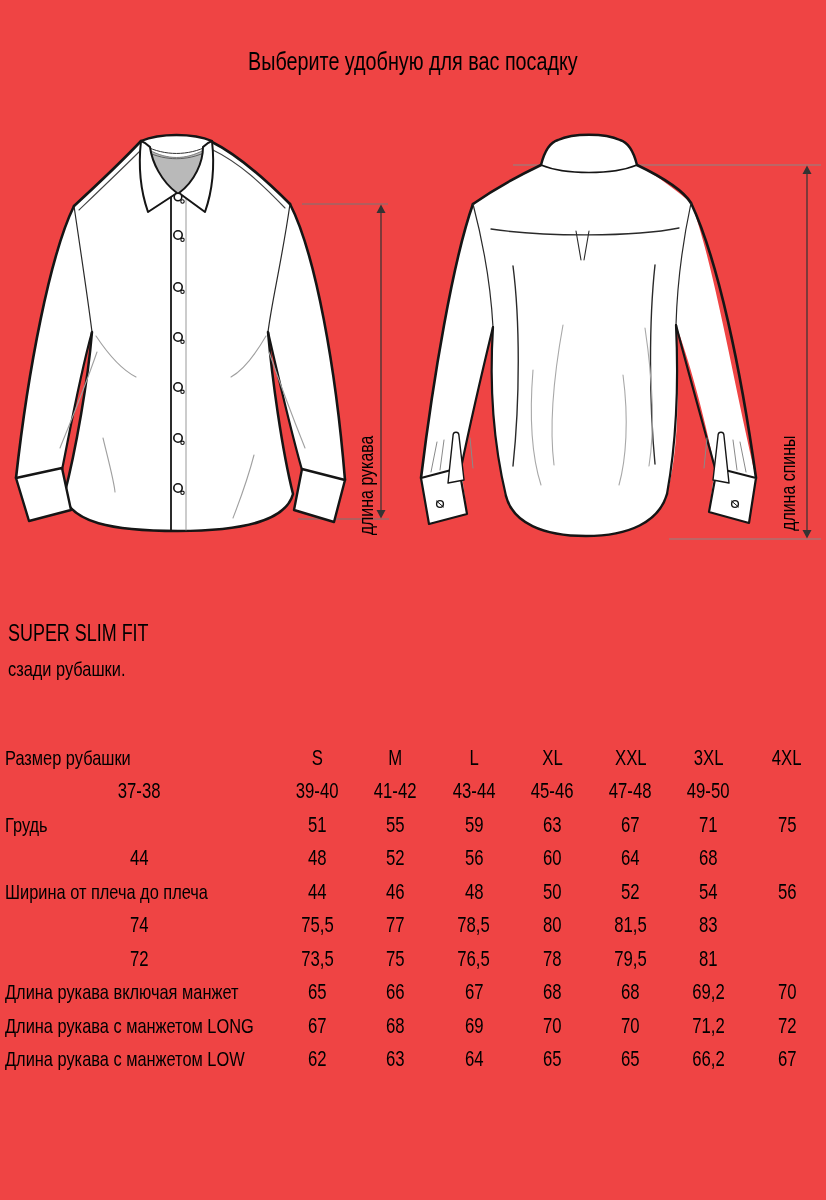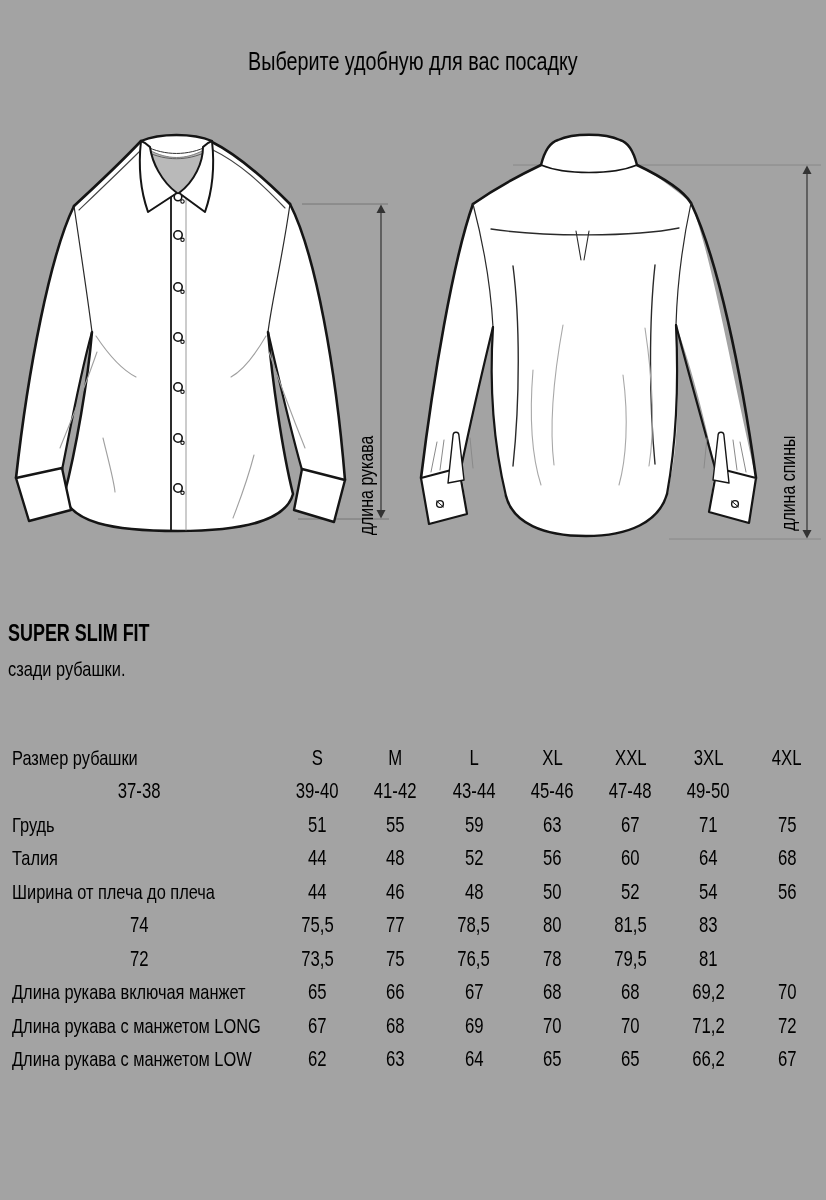--- a/index.html
+++ b/index.html
@@ -1,41 +1,41 @@
 <!DOCTYPE html>
 <html><head>
 <meta charset="utf-8">
 <style>
   html,body{margin:0;padding:0;background:#fff}
-  #page{position:relative;width:826px;height:1200px;background:#a3a3a3;overflow:hidden;
+  #page{position:relative;width:826px;height:1200px;background:#ef4444;overflow:hidden;
         font-family:"Liberation Sans","DejaVu Sans",sans-serif;color:#000}
 
   
   .cx{display:inline-block;transform:scaleX(.78);transform-origin:0 50%;white-space:nowrap}
   .cxc{display:inline-block;transform:scaleX(.76);transform-origin:50% 50%;white-space:nowrap}
 
   #title{position:absolute;top:46px;left:0;width:826px;text-align:center;
          font-size:26px;line-height:30px;font-weight:400}
 
   #figure{position:absolute;top:120px;left:0;width:826px;height:450px}
   #figure svg{position:absolute;top:0}
   #svg-front{left:0}
   #svg-back{left:413px}
 
   .vlabel{position:absolute;width:150px;height:24px;line-height:24px;text-align:center;
           font-size:21px;transform:rotate(-90deg)}
   #vlabel-front{left:291px;top:353px}
   #vlabel-back{left:713px;top:351px}
 
-  #fit-heading{position:absolute;top:618px;left:8px;font-size:23px;font-weight:700;line-height:30px}
+  #fit-heading{position:absolute;top:618px;left:8px;font-size:23px;font-weight:400;line-height:30px}
   #fit-desc{position:absolute;top:652px;left:8px;font-size:21px;line-height:33.5px}
 
   #size-table{position:absolute;top:741px;left:0;width:826px}
   .trow{display:grid;grid-template-columns:278px repeat(7,78.3px);height:33.5px;align-items:center}
-  .tlabel{padding-left:12px;font-size:21px}
+  .tlabel{padding-left:5px;font-size:21px}
   .tval{text-align:center;font-size:22px}
 </style>
 </head>
 <body>
 
 <div id="page">
 
   <div id="title"><span class="cxc">Выберите удобную для вас посадку</span></div>
 
   <div id="figure">
@@ -224,21 +224,20 @@
         <div class="tlabel"><span class="cx">Грудь</span></div>
         <div class="tval"><span class="cxc">51</span></div>
         <div class="tval"><span class="cxc">55</span></div>
         <div class="tval"><span class="cxc">59</span></div>
         <div class="tval"><span class="cxc">63</span></div>
         <div class="tval"><span class="cxc">67</span></div>
         <div class="tval"><span class="cxc">71</span></div>
         <div class="tval"><span class="cxc">75</span></div>
       </div>
       <div class="trow">
-        <div class="tlabel"><span class="cx">Талия</span></div>
         <div class="tval"><span class="cxc">44</span></div>
         <div class="tval"><span class="cxc">48</span></div>
         <div class="tval"><span class="cxc">52</span></div>
         <div class="tval"><span class="cxc">56</span></div>
         <div class="tval"><span class="cxc">60</span></div>
         <div class="tval"><span class="cxc">64</span></div>
         <div class="tval"><span class="cxc">68</span></div>
       </div>
       <div class="trow">
         <div class="tlabel"><span class="cx">Ширина от плеча до плеча</span></div>

